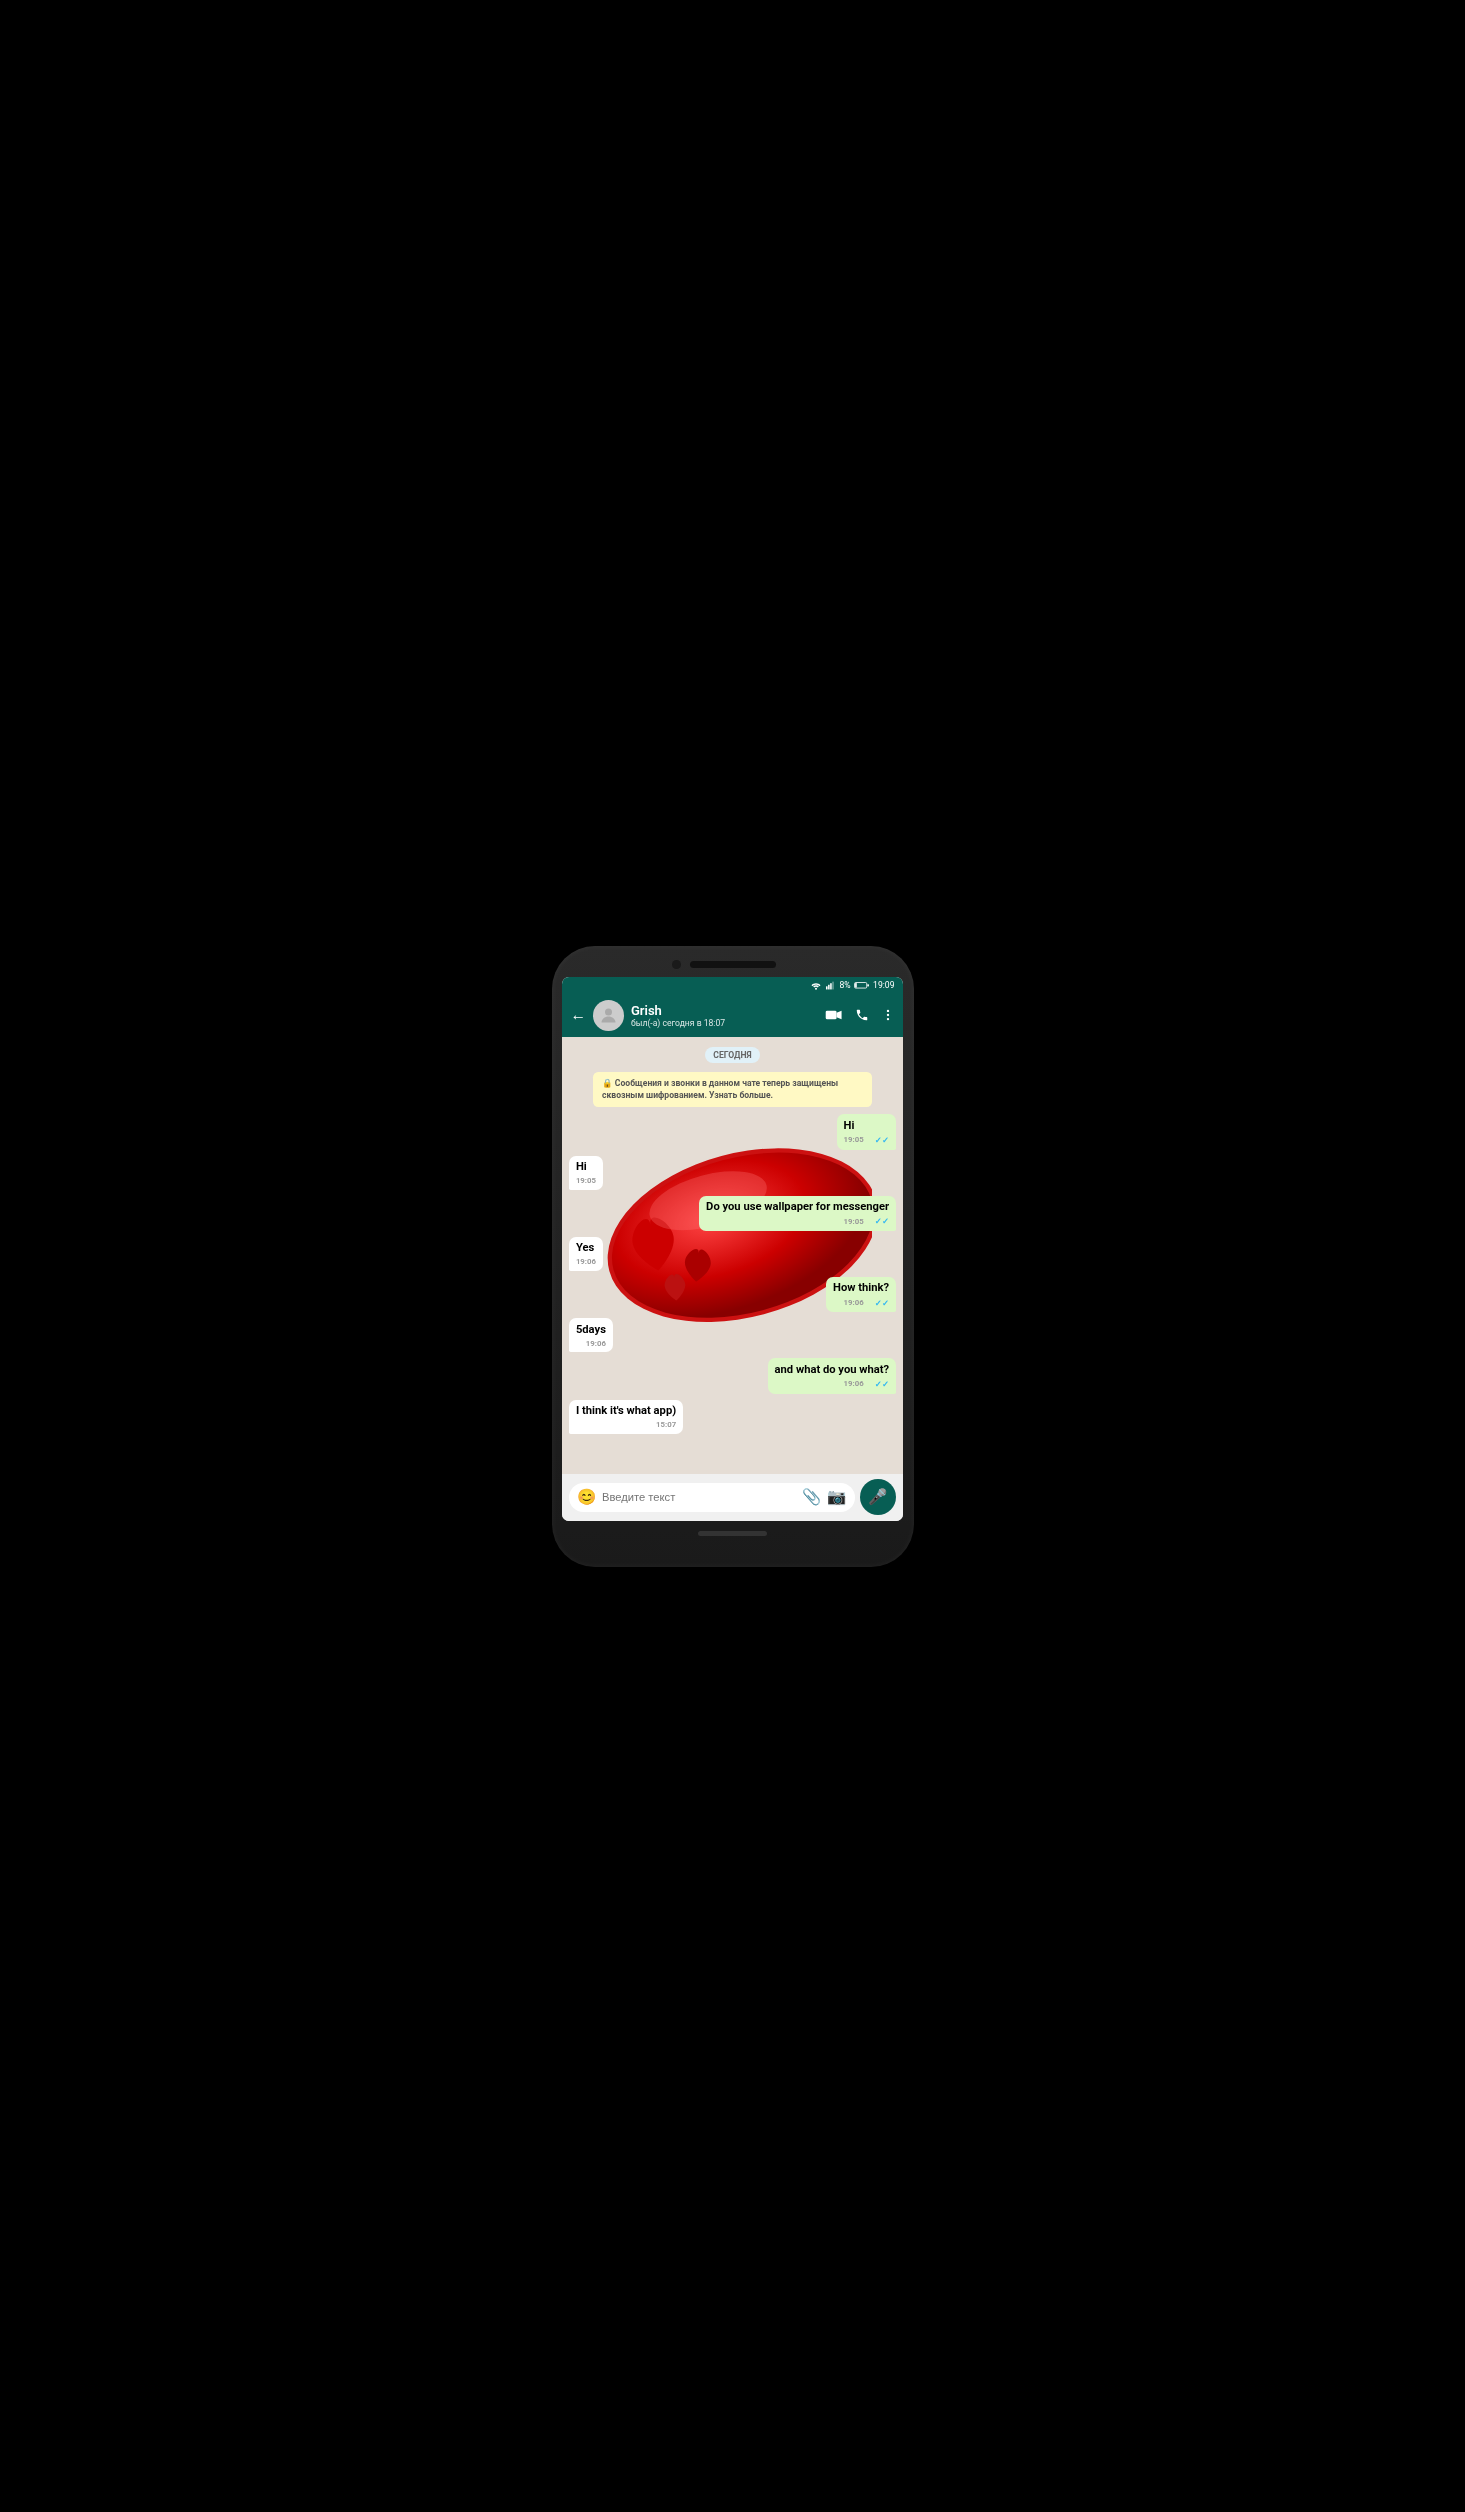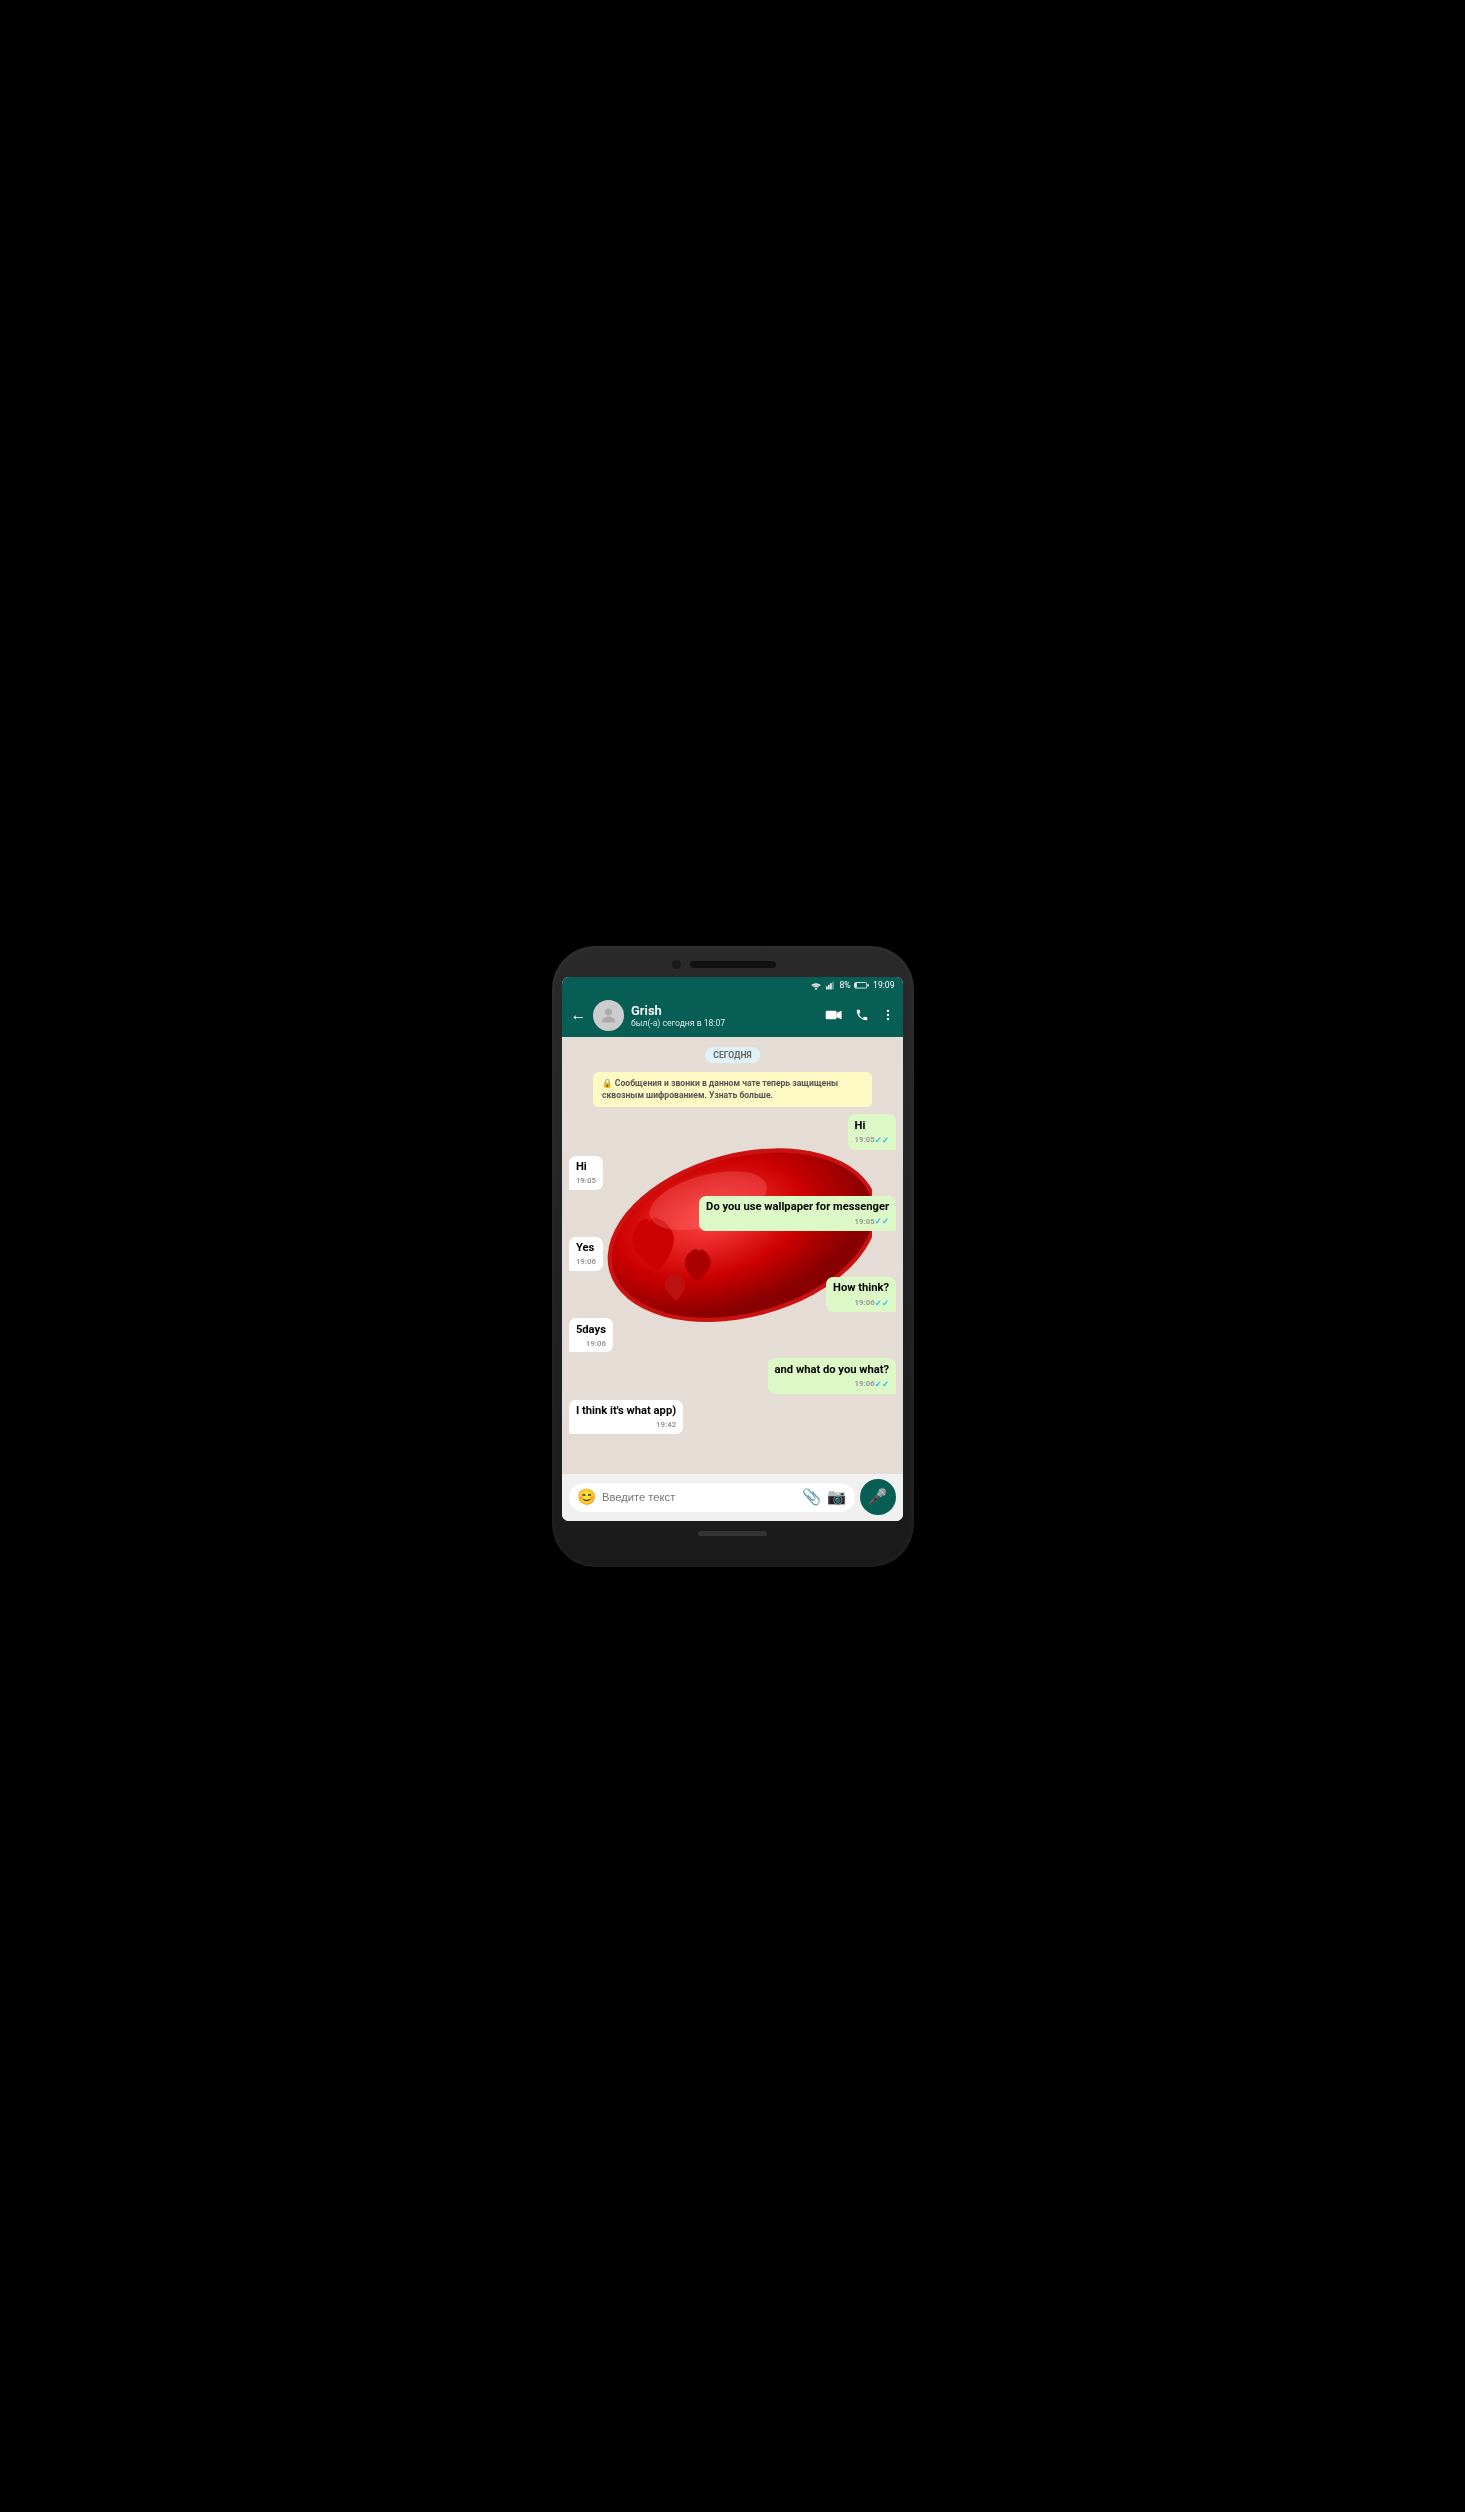--- a/index.html
+++ b/index.html
@@ -173,21 +173,21 @@
       border-bottom-right-radius: 1.7px;
     }
     .bubble.in {
       background: #fff;
       border-bottom-left-radius: 1.7px;
     }
     .bubble-meta {
       display: flex;
       align-items: center;
       justify-content: flex-end;
-      gap: 0;
+      gap: 11px;
       margin-top: 1.7px;
     }
     .bubble-time {
       font-size: 7.8px;
       color: #999;
     }
     .check-marks {
       font-size: 8.6px;
       color: #34b7f1;
     }
@@ -415,21 +415,21 @@
               <span class="bubble-time">19:06</span>
               <span class="check-marks">✓✓</span>
             </div>
           </div>
         </div>
 
         <div class="msg-row incoming">
           <div class="bubble in">
             <span>I think it's what app)</span>
             <div class="bubble-meta">
-              <span class="bubble-time">19:42</span>
+              <span class="bubble-time">15:07</span>
             </div>
           </div>
         </div>
 
       </div>
     </div>
 
     <div class="input-bar">
       <div class="input-field-wrap">
         <span class="emoji-icon">😊</span>

